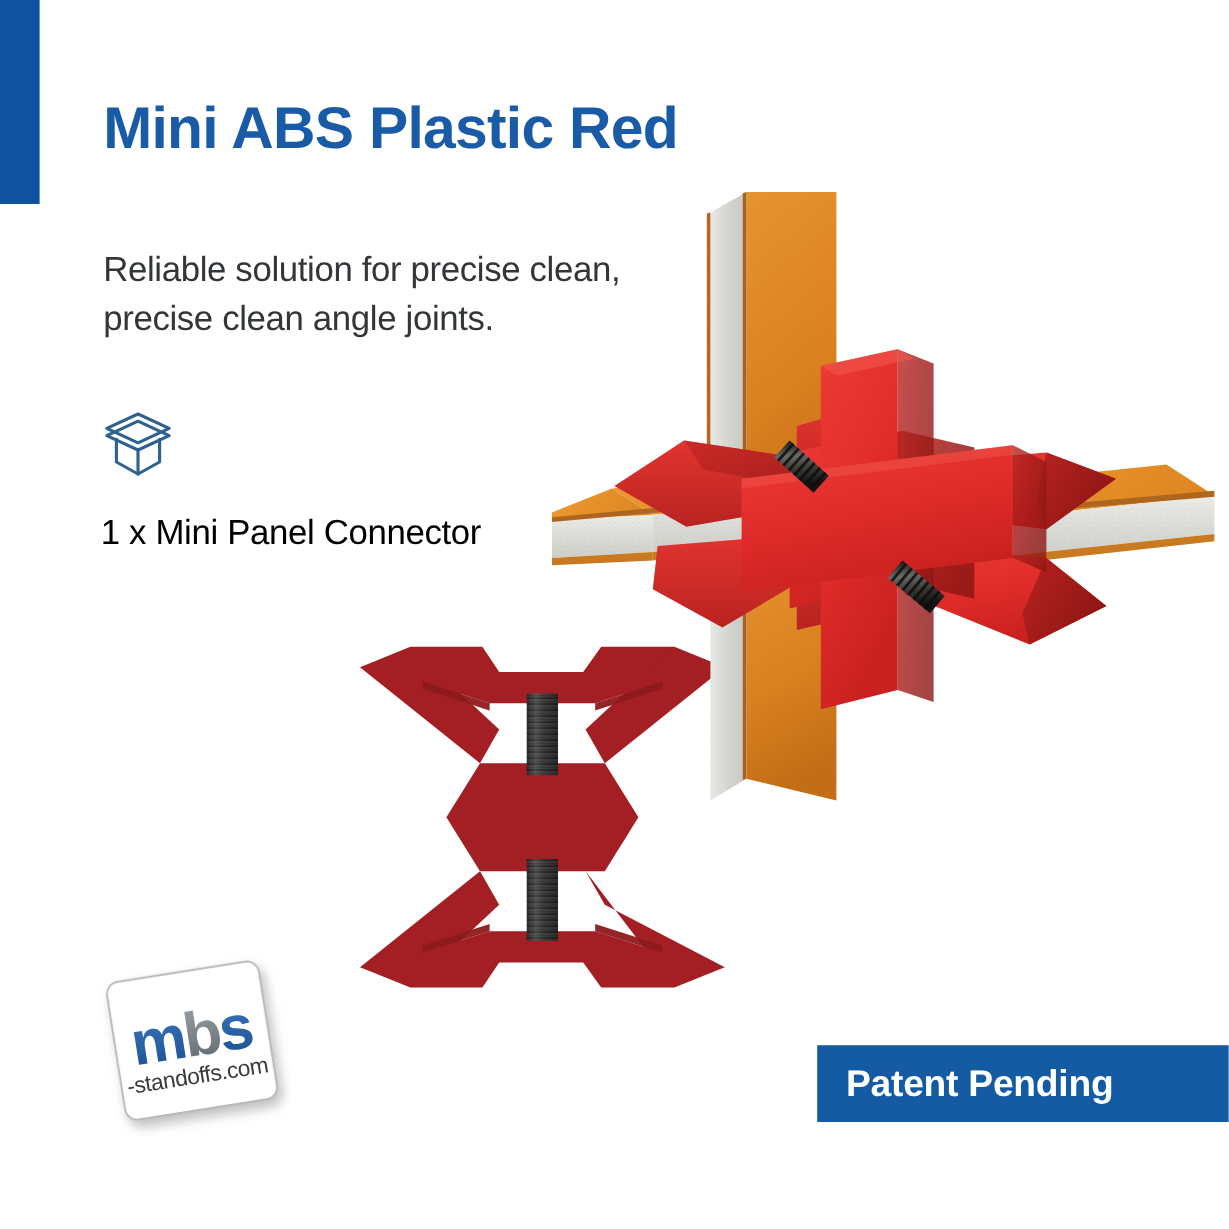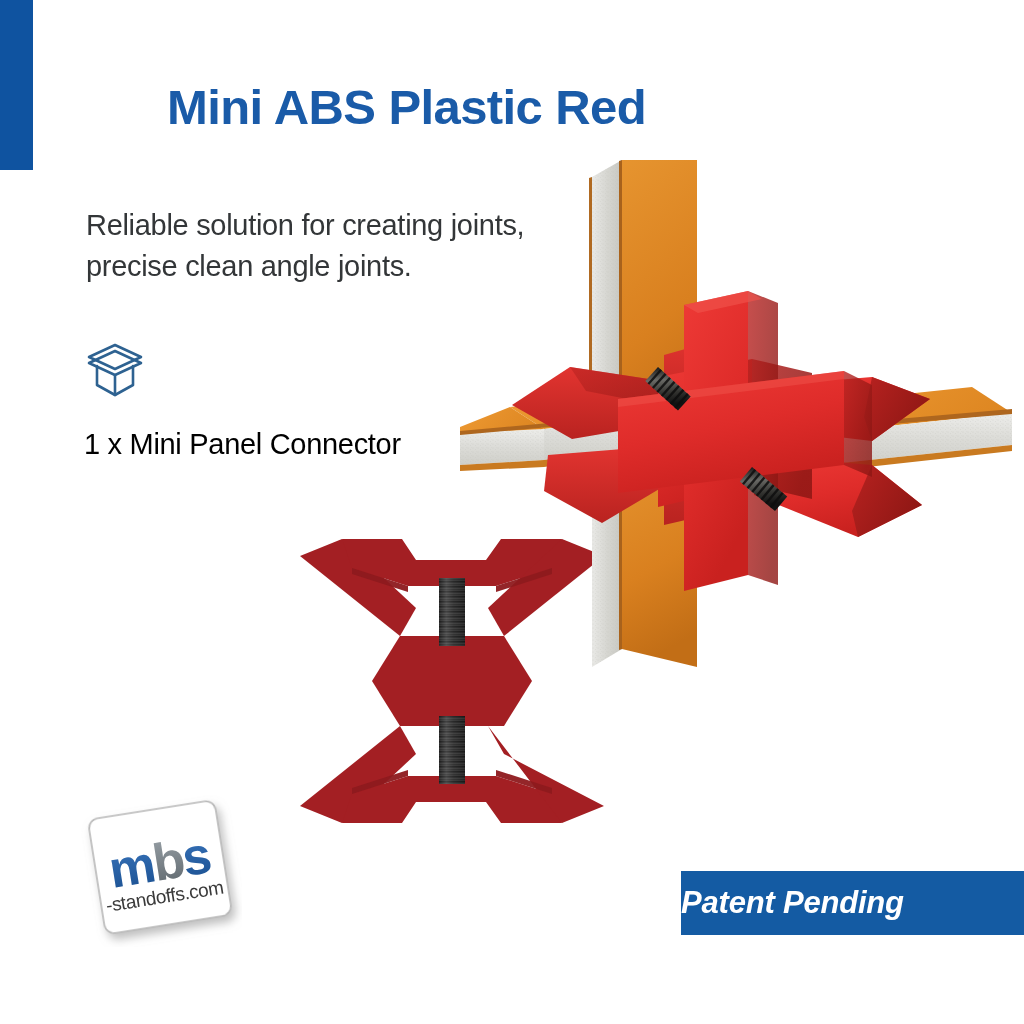--- a/index.html
+++ b/index.html
@@ -37,21 +37,20 @@
     left: 86px;
     top: 75px;
     width: 560px;
     margin: 0;
     font-family: "Liberation Sans", sans-serif;
     font-size: 49px;
     line-height: 1.34;
     font-weight: 700;
     letter-spacing: -0.6px;
     color: #1A5BA8;
-    text-align: right;
   }
   #subhead {
     position: absolute;
     left: 86px;
     top: 205px;
     width: 540px;
     margin: 0;
     font-size: 29px;
     line-height: 1.43;
     font-weight: 400;
@@ -117,41 +116,41 @@
     position: absolute;
     left: 681px;
     top: 871px;
     width: 360px;
     height: 64px;
     background: #145BA3;
     display: flex;
     align-items: center;
   }
   #patent-badge-label {
+    padding-left: 24px;
     font-size: 31px;
     font-weight: 700;
     letter-spacing: -0.2px;
     color: #FFFFFF;
     white-space: nowrap;
-    font-style: italic;
   }
 </style>
 </head>
 <body>
 
 <div id="card">
 
   <div id="accent-bar"></div>
 
   <h1 id="headline">
     <span>Mini ABS Plastic Red</span><br>
   </h1>
 
   <p id="subhead">
-    <span>Reliable solution for creating joints,</span><br>
+    <span>Reliable solution for precise clean,</span><br>
     <span>precise clean angle joints.</span>
   </p>
 
   <div id="contents-block">
     <span id="box-icon">
       <svg viewBox="0 0 62 56" xmlns="http://www.w3.org/2000/svg" fill="none" stroke="#2E6291" stroke-width="2.6" stroke-linejoin="round" stroke-linecap="round">
 
         <path d="M31 3 L57 15 L31 27 L5 15 Z"></path>
         <path d="M31 9 L57 21 L31 33 L5 21 Z"></path>
 

